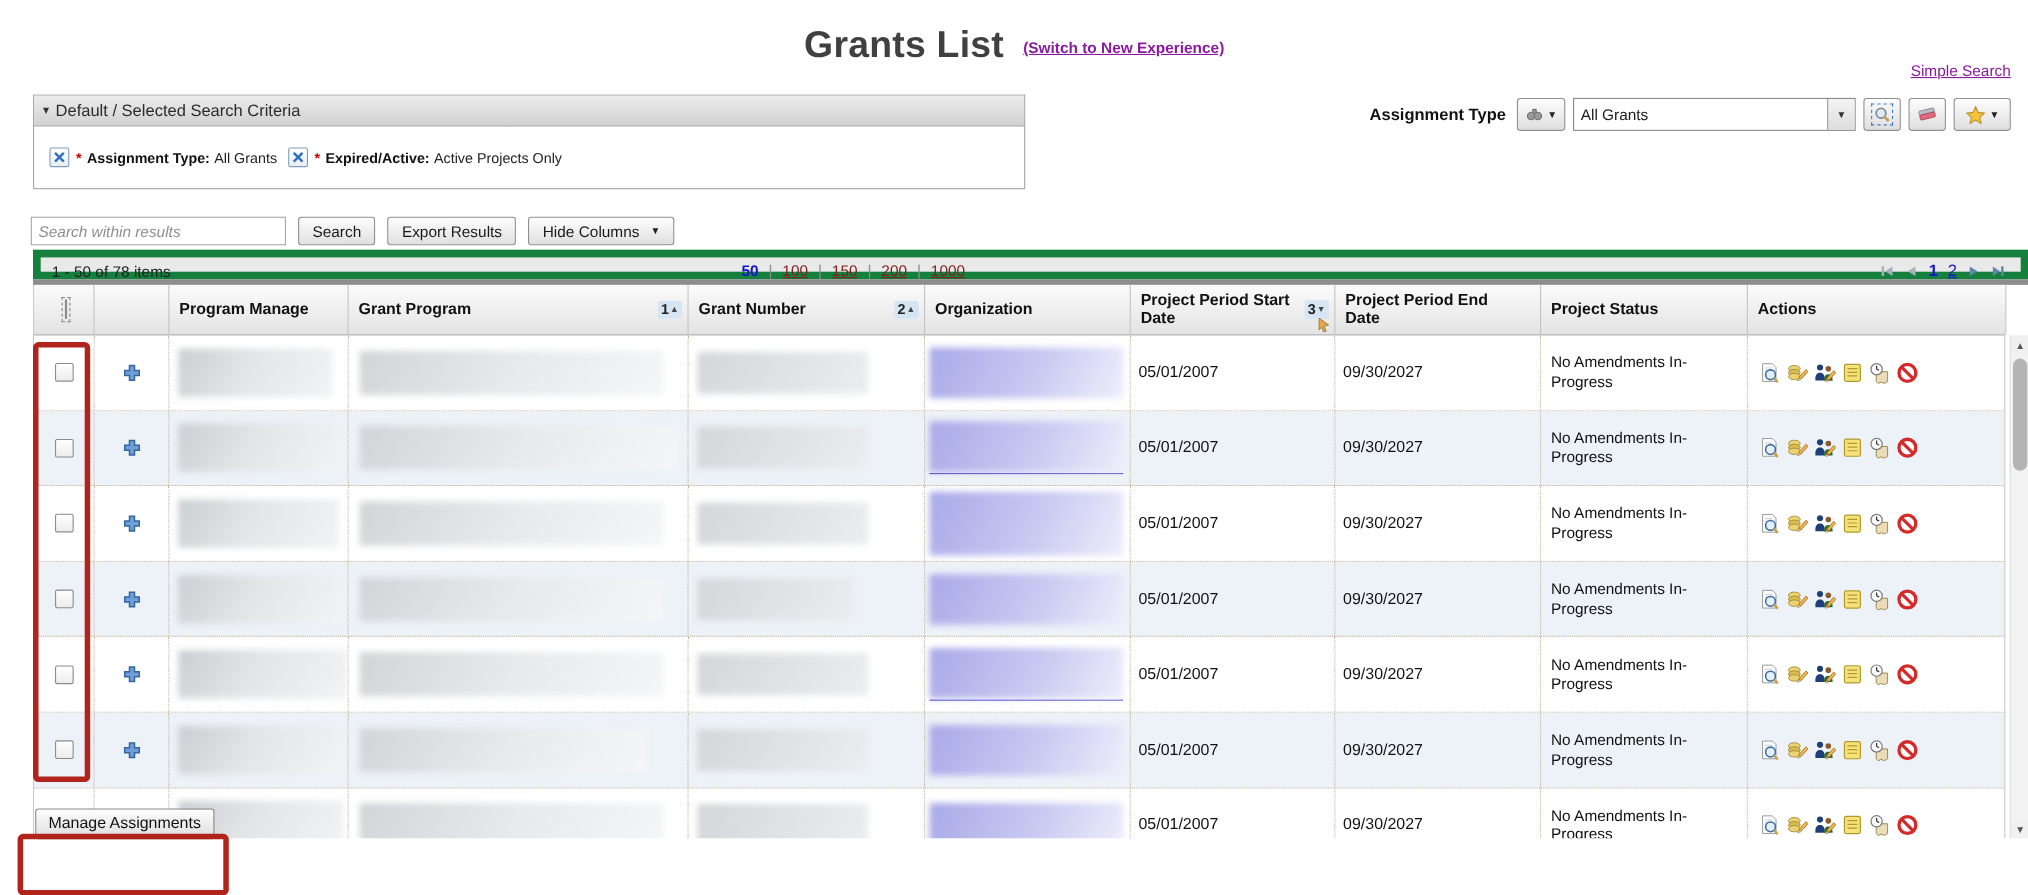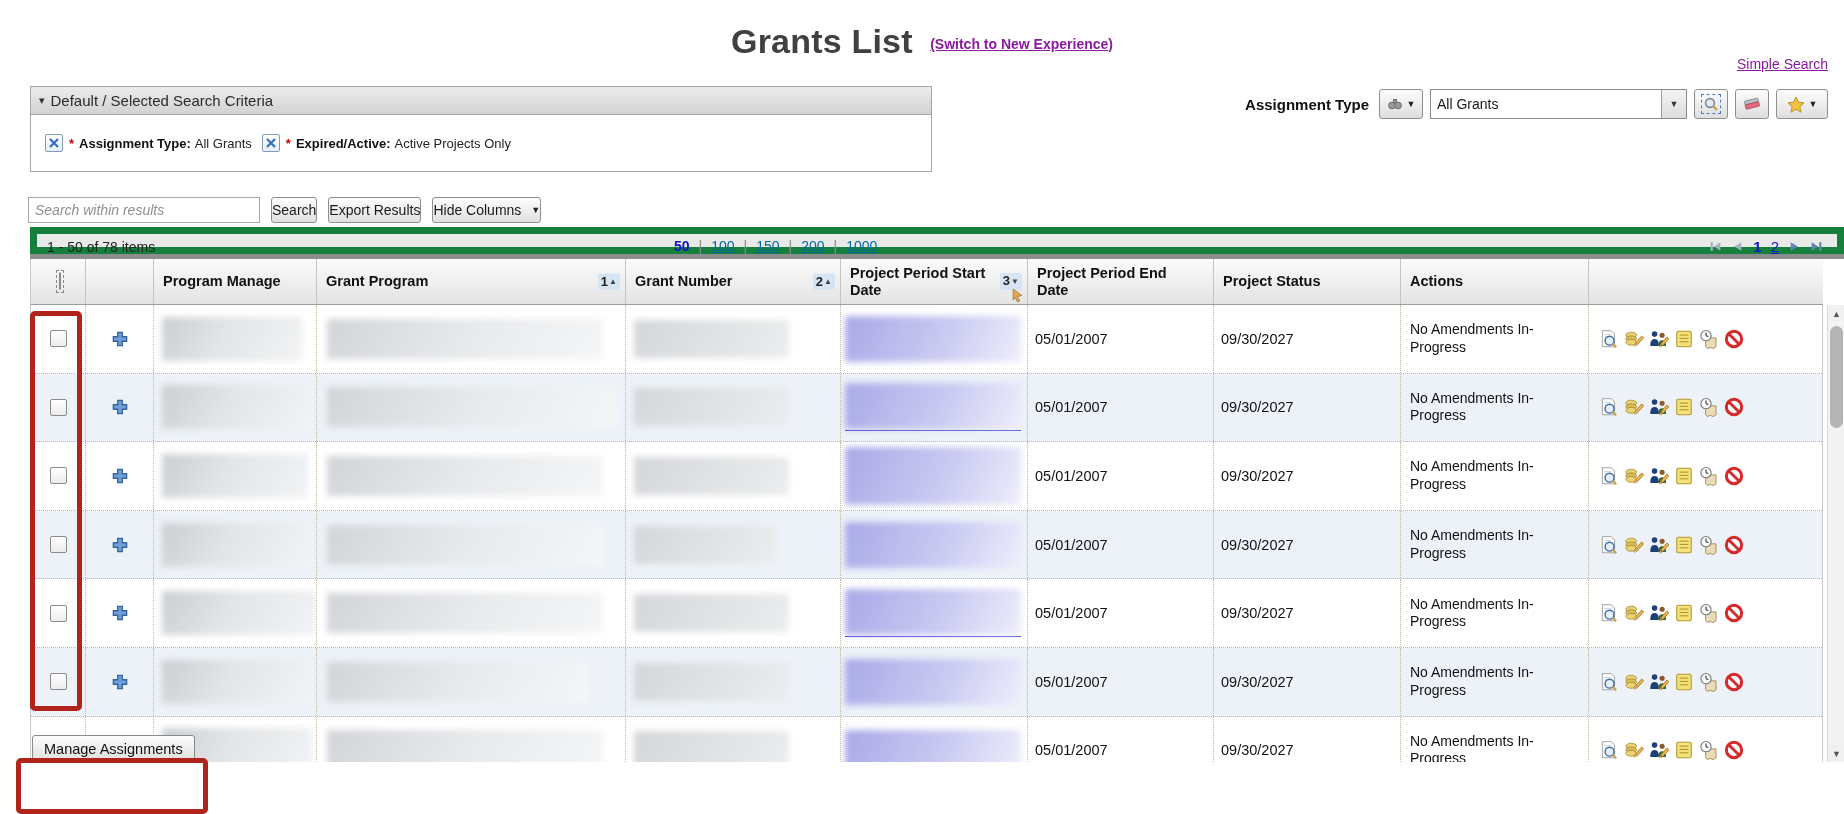--- a/index.html
+++ b/index.html
@@ -37,29 +37,29 @@
   .sq-btn{width:34px;height:30px;}
   .star-btn{width:52px;height:30px;}
   .dashed-wrap{border:1px dashed #4a7ebb;padding:1px;display:inline-flex;}
   .dd{font-size:9px;color:#222;}
   
   .toolbar{position:absolute;left:28px;top:197px;display:flex;align-items:center;gap:11px;}
   .search-input{width:218px;height:22px;border:1px solid #a9a9a9;font-size:14px;padding:1px 6px;
                 font-family:"Liberation Sans",sans-serif;color:#333;}
   .search-input::placeholder{font-style:italic;color:#8f8f8f;}
   .tbtn{background:linear-gradient(#fdfdfd,#e0e0e0);border:1px solid #8f8f8f;border-radius:3px;
-        font-size:14px;padding:4px 0;color:#1a1a1a;cursor:pointer;display:inline-flex;align-items:center;gap:10px;
+        font-size:14px;padding:4px 12px;color:#1a1a1a;cursor:pointer;display:inline-flex;align-items:center;gap:10px;
         font-family:"Liberation Sans",sans-serif;text-align:center;}
   
   .pager-bar{position:absolute;left:30px;top:227px;width:1814px;height:27px;background:#e9e9e9;
              border:7px solid #15803d;box-sizing:border-box;}
   .count-text{position:absolute;left:10px;top:5px;font-size:14px;color:#222;}
   .page-sizes{position:absolute;left:637px;top:4px;display:flex;align-items:center;gap:9px;font-size:14px;}
   .psize-active{color:#1212cf;font-weight:bold;}
-  .psize{color:#0369a1;text-decoration:underline;}
+  .psize{color:#7f1d1d;text-decoration:underline;}
   .psep{color:#8a8a8a;}
   .page-nav{position:absolute;right:14px;top:4px;display:flex;align-items:center;gap:9px;}
   .nav-ico{width:13px;height:13px;display:inline-flex;cursor:pointer;}
   .nav-ico svg{width:13px;height:13px;}
   .nav-disabled{fill:#a8b2ba;}
   .nav-enabled{fill:#5f87ad;}
   .pg-active{font-size:15px;font-weight:bold;color:#1212cf;}
   .pg-link{font-size:15px;color:#1414cf;text-decoration:underline;}
   
   .grid-topbar{position:absolute;left:30px;top:254px;width:1814px;height:5px;background:#8d8d8d;}
@@ -264,20 +264,23 @@
           <span class="arr">▲</span>
         </span>
     </div>
     <div class="th">
       <span class="lbl">Grant Number</span>
       <span class="badge">
           <span class="num">2</span>
           <span class="arr">▲</span>
         </span>
     </div>
+    <div class="th">
+        <span class="lbl">Organization</span>
+      </div>
     <div class="th th-narrow">
       <span class="lbl">Project Period Start Date</span>
       <span class="badge badge-top">
           <span class="num">3</span>
           <span class="arr">▼</span>
         </span>
       <svg class="hdr-cursor" viewBox="0 0 10 12">
           <polygon points="1,0 9,6 5,7 7,11 5,12 3,8 1,10" fill="#e2a94f" stroke="#8a6420" stroke-width=".6"></polygon>
         </svg>
     </div>

